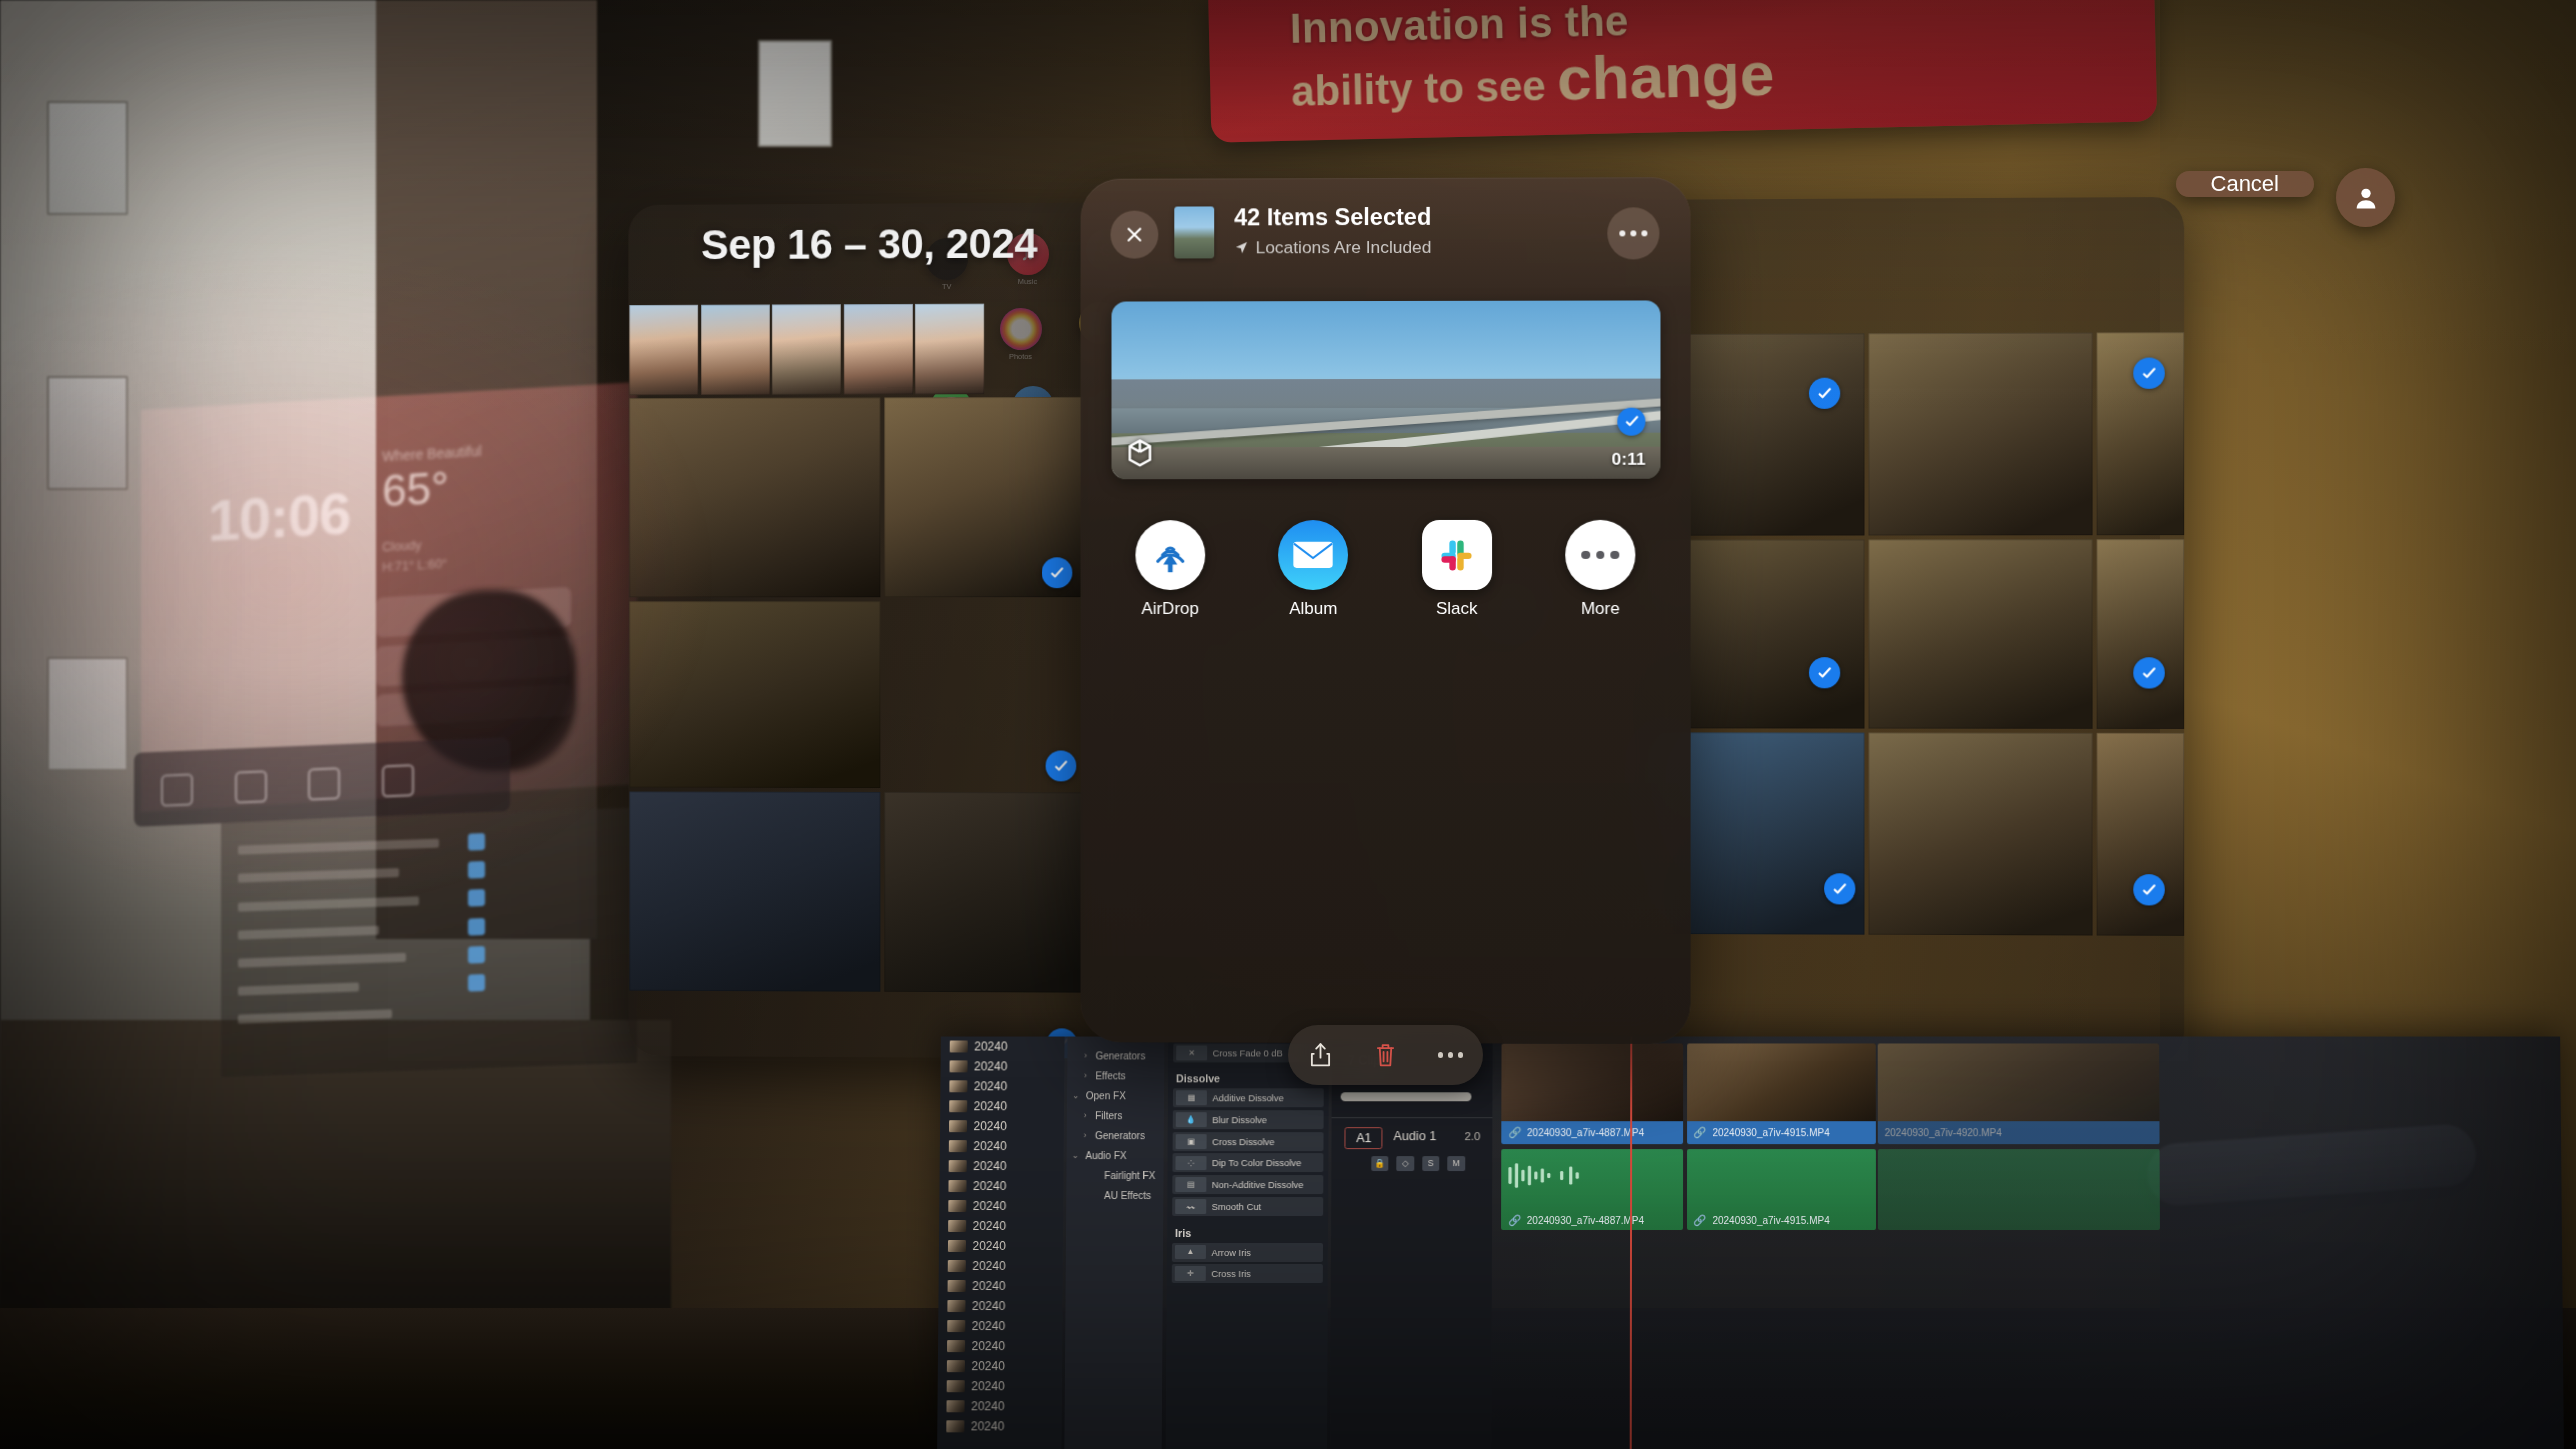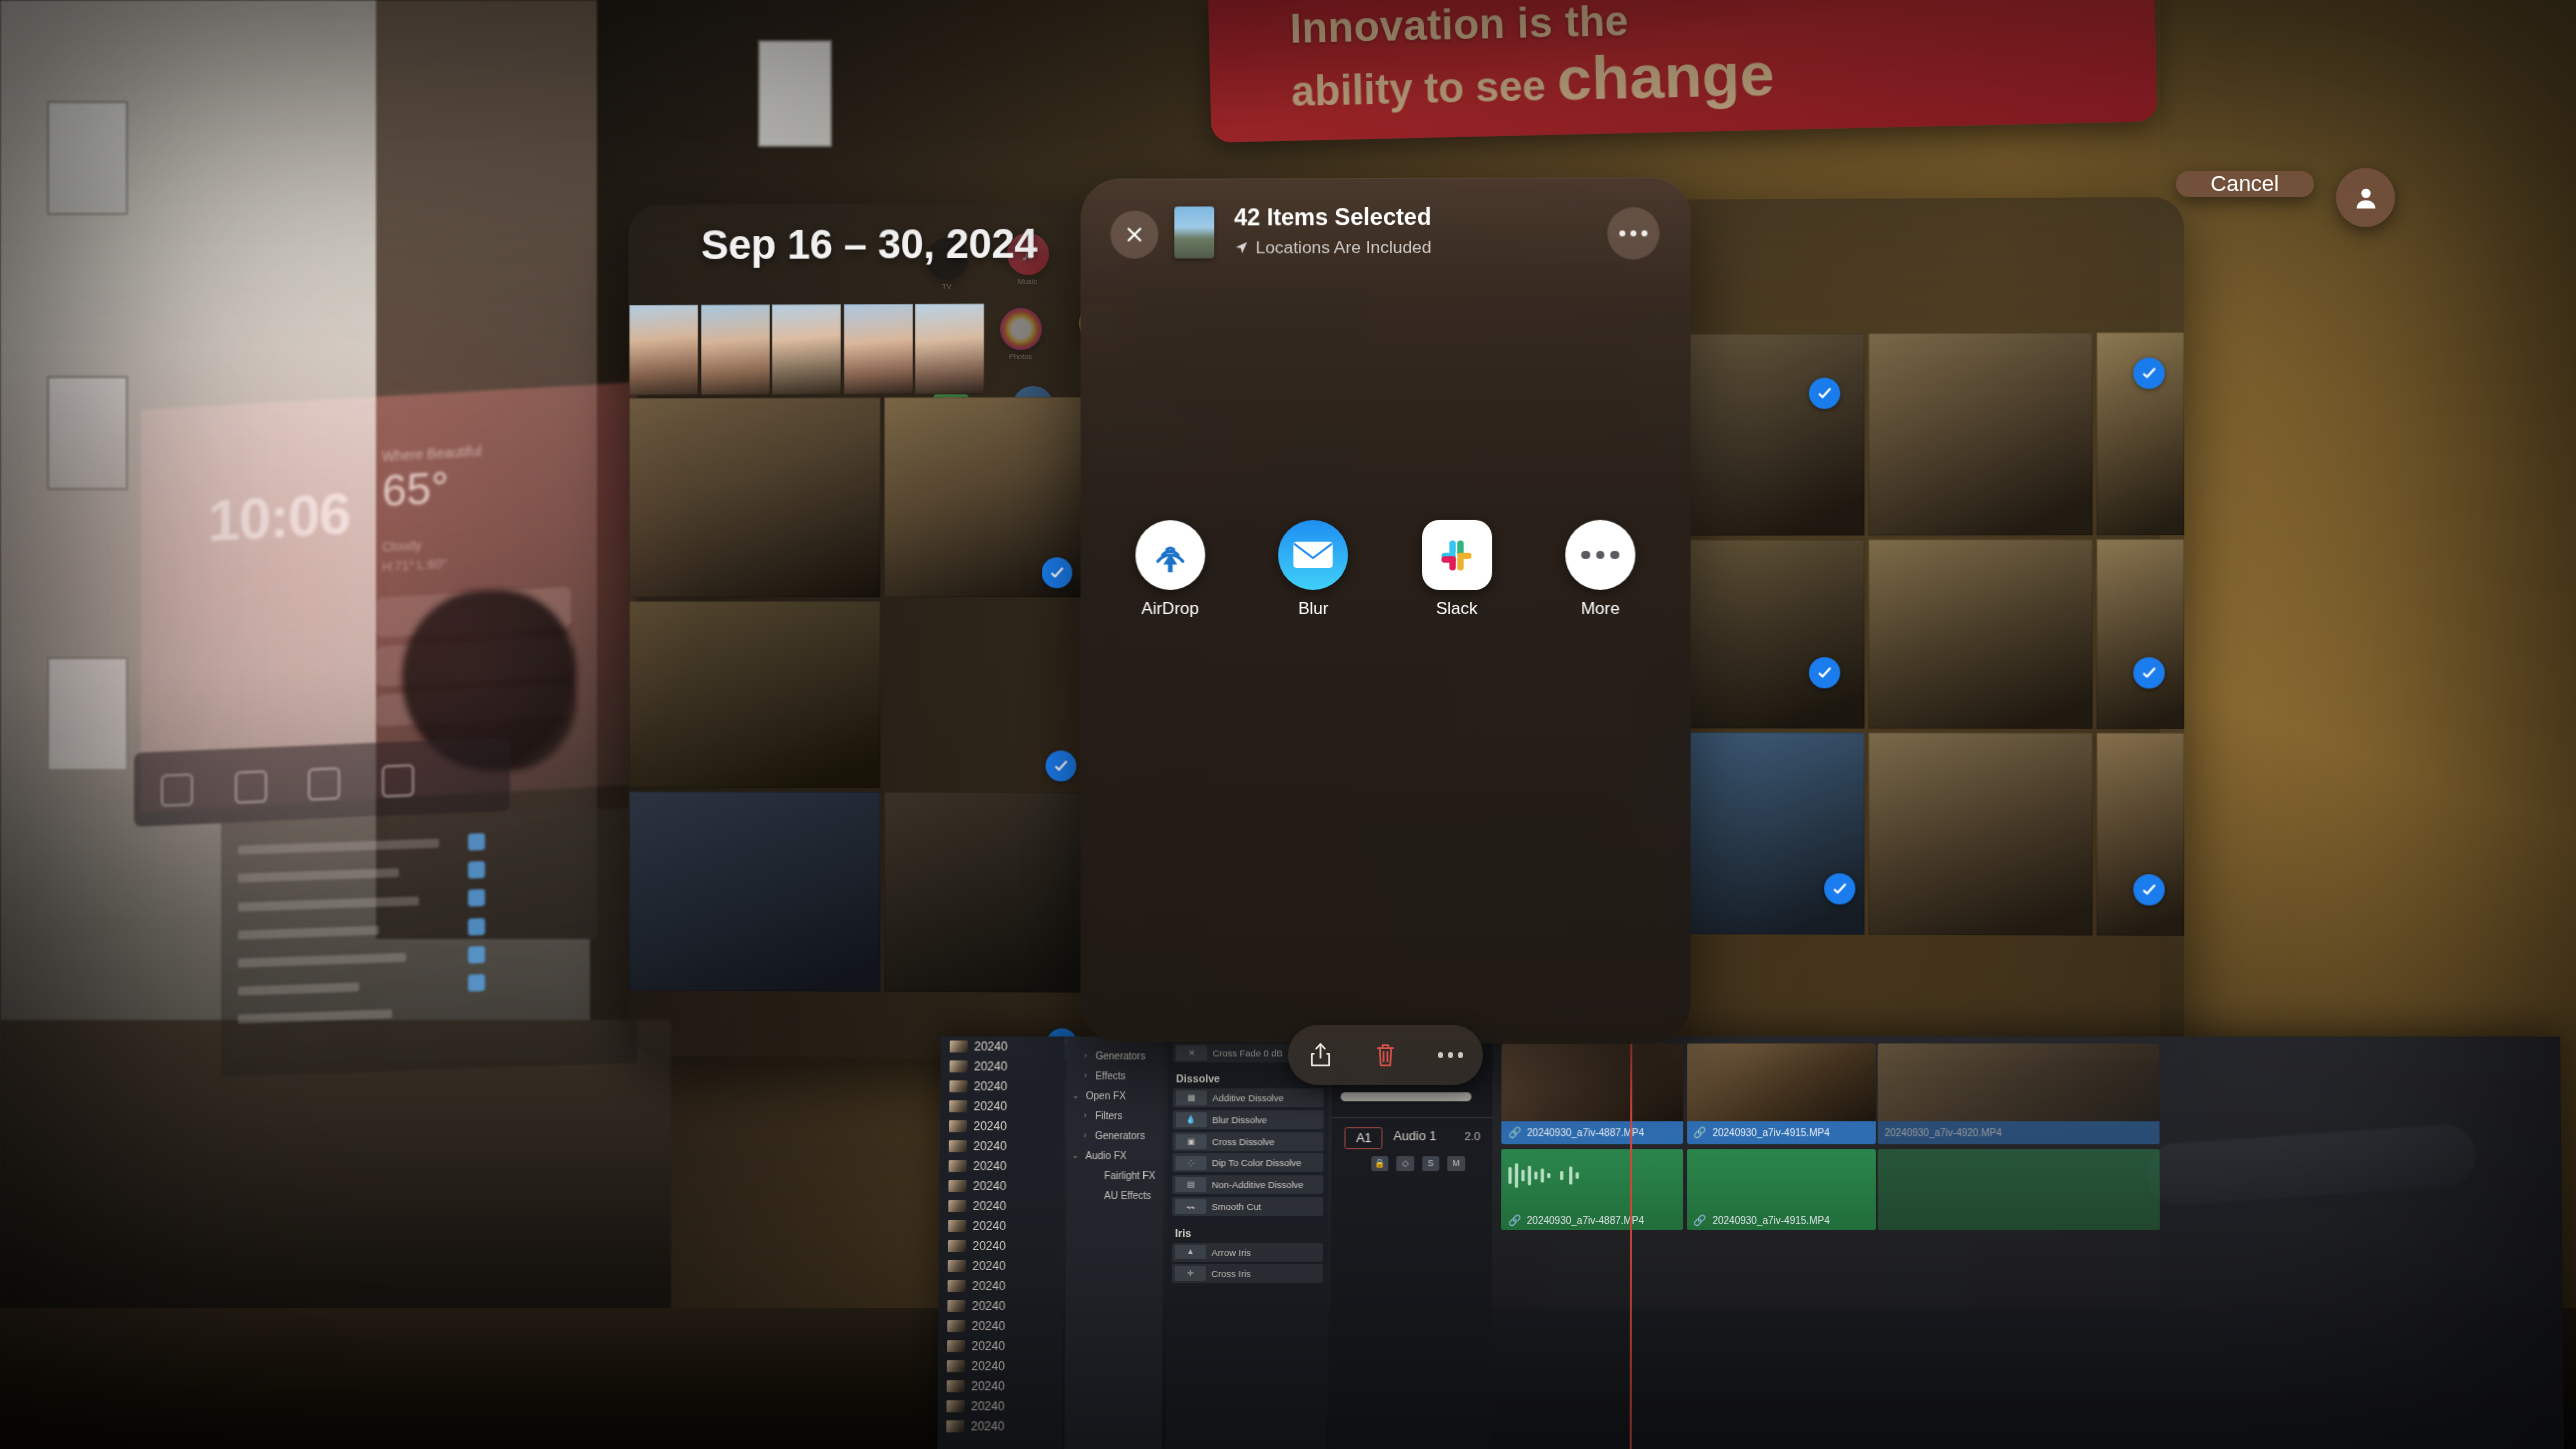--- a/index.html
+++ b/index.html
@@ -561,20 +561,39 @@
           </svg>
         <span>Locations Are Included</span>
       </div>
       <div class="ssMore">
         <i></i>
           <i></i>
           <i></i>
       </div>
     </div>
 
+    <div class="ssPreview">
+      <div class="cityStrip"></div>
+      <div class="river"></div>
+      <div class="bridgeDeck"></div>
+      <div class="bridgeDeck2"></div>
+      <div class="roadbed"></div>
+      <div class="cubeBadge">
+        <svg viewBox="0 0 24 26">
+            <path d="M12 2l9 5v12l-9 5-9-5V7z"></path>
+            <path d="M12 2v10M12 12l9-5M12 12l-9-5"></path>
+          </svg>
+      </div>
+      <div class="durBadge">0:11</div>
+      <div class="check prevCheck">
+        <svg viewBox="0 0 24 24">
+            <path d="M5 13l4 4 10-11" fill="none" stroke="#fff" stroke-width="3" stroke-linecap="round" stroke-linejoin="round"></path>
+          </svg>
+      </div>
+    </div>
 
     <div class="ssApps">
       <div class="appItem">
         <div class="appCircle" style="background:#fff;">
           <svg viewBox="0 0 64 64" width="50" height="50">
             <g fill="none" stroke="#1b72c8" stroke-width="4" stroke-linecap="round">
               <path d="M16 40a20 20 0 0 1 32 0"></path>
                 <path d="M22 32a13 13 0 0 1 20 0"></path>
                 <path d="M27.5 25a6.5 6.5 0 0 1 9 0"></path>
             </g>
@@ -585,21 +604,21 @@
         <div class="appName">AirDrop</div>
       </div>
 
       <div class="appItem">
         <div class="appCircle" style="background:linear-gradient(180deg,#1f8ef1,#3fd0f9);">
           <svg viewBox="0 0 64 44" width="42" height="29.5">
             <rect x="2" y="2" width="60" height="40" rx="5" fill="#fff"></rect>
             <path d="M3 5l29 22L61 5" fill="none" stroke="#1f8ef1" stroke-width="3"></path>
           </svg>
         </div>
-        <div class="appName">Blur</div>
+        <div class="appName">Album</div>
       </div>
 
       <div class="appItem">
         <div class="appCircle" style="background:#fff; border-radius:17.4px;">
           <svg viewBox="0 0 60 60" width="43" height="43">
             <g>
               <rect x="9" y="26" width="20" height="9" rx="4.5" fill="#36c5f0"></rect>
               <rect x="20" y="9" width="9" height="20" rx="4.5" fill="#36c5f0"></rect>
               <rect x="31" y="9" width="9" height="22" rx="4.5" fill="#2eb67d"></rect>
               <rect x="31" y="26" width="20" height="9" rx="4.5" fill="#ecb22e"></rect>

